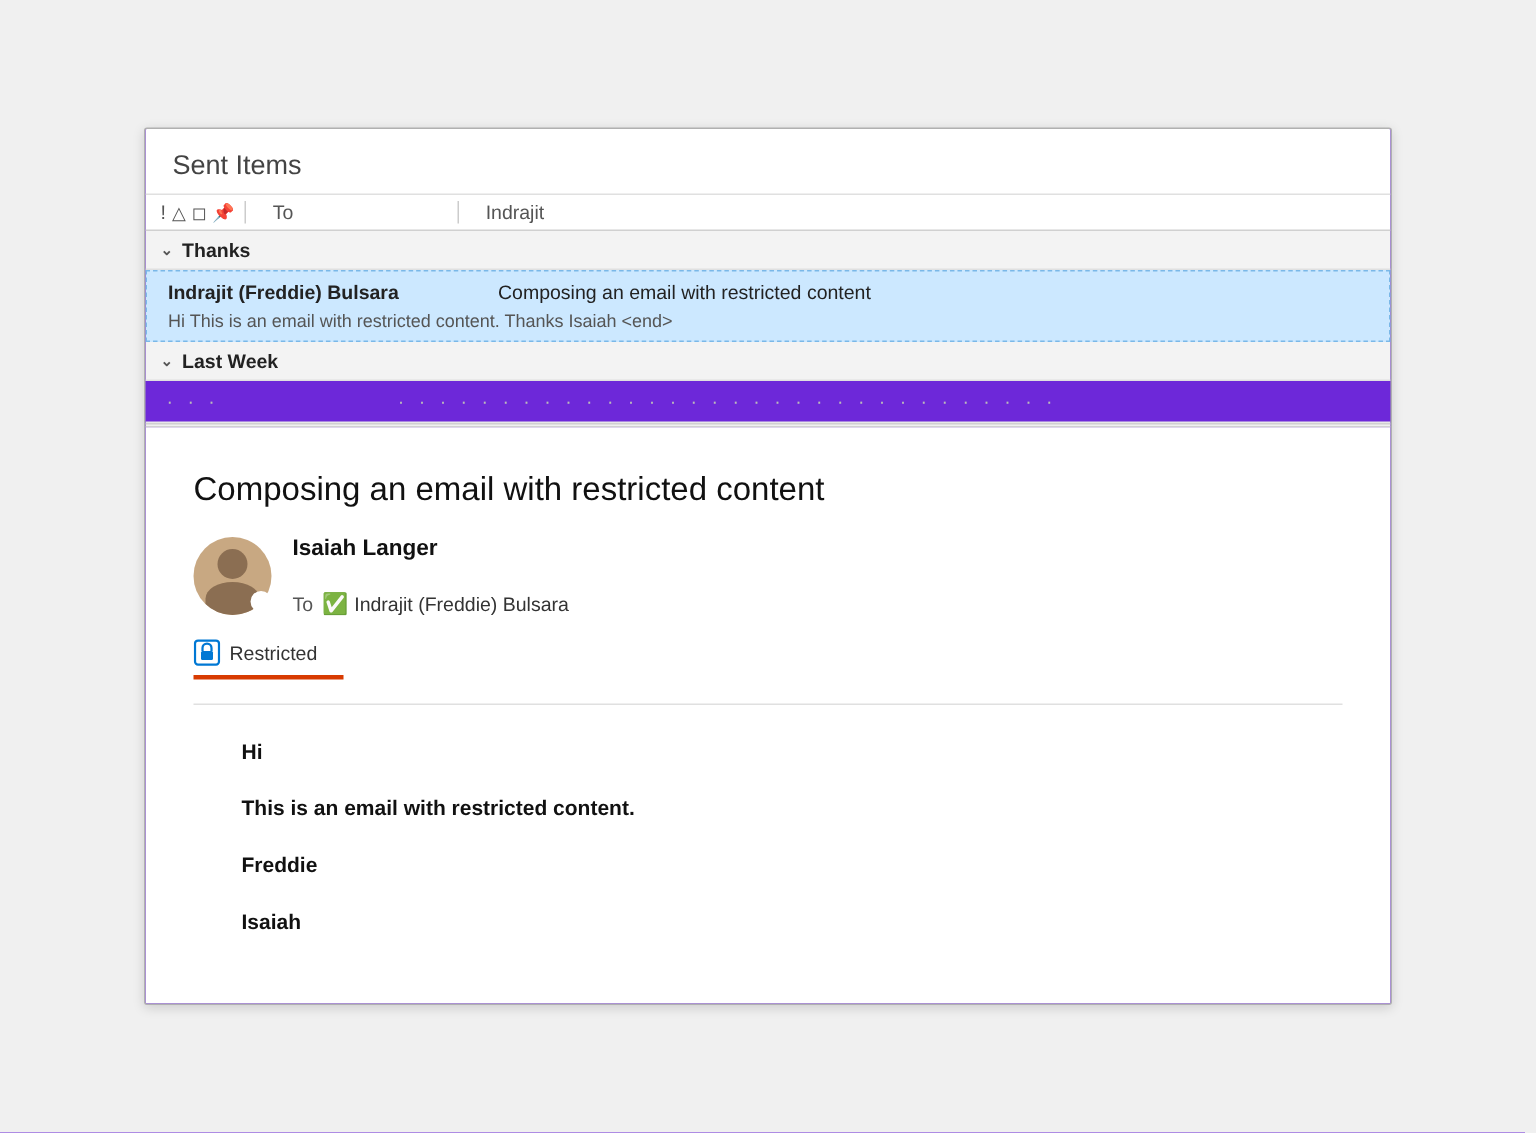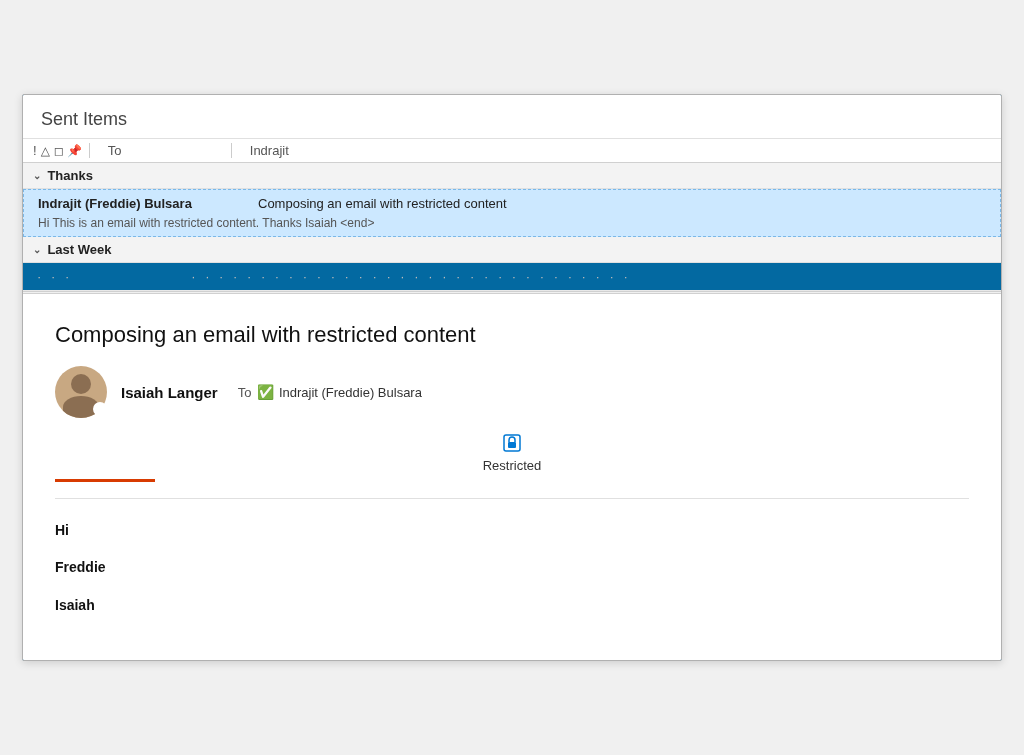--- a/index.html
+++ b/index.html
@@ -5,22 +5,22 @@
     * { box-sizing: border-box; margin: 0; padding: 0; }
     body {
       font-family: 'Segoe UI', Arial, sans-serif;
       background: #f0f0f0;
       display: flex;
       justify-content: center;
       align-items: center;
       min-height: 100vh;
     }
     .outlook-window {
-      width: 980px;
-      background: #0369a1;
+      width: 832px;
+      background: #6d28d9;
       border: 1.5px solid #b0b0b0;
       border-radius: 2px;
       box-shadow: 0 2px 8px rgba(0,0,0,0.15);
       overflow: hidden;
     }
 
     
     .folder-header {
       background: #fff;
       padding: 14px 18px 8px 18px;
@@ -193,21 +193,21 @@
       height: 14px;
       border-radius: 50%;
       background: #fff;
       border: 2px solid #fff;
       display: flex;
       align-items: center;
       justify-content: center;
     }
     .sender-details {
       display: flex;
-      flex-direction: row;
+      flex-direction: column;
       gap: 20px;
     }
     .sender-name {
       font-size: 15px;
       font-weight: 600;
       color: #111;
     }
     .sender-to-row {
       display: flex;
       align-items: center;
@@ -235,21 +235,20 @@
       flex-direction: column;
       margin-bottom: 16px;
     }
     .restricted-badge {
       display: inline-flex;
       align-items: center;
       gap: 6px;
       font-size: 13px;
       color: #333;
       padding: 2px 0;
-      flex-direction: column;
     }
     .restricted-icon {
       width: 18px;
       height: 18px;
       display: inline-flex;
       align-items: center;
       justify-content: center;
     }
     .restricted-underline {
       width: 100px;
@@ -263,20 +262,21 @@
       border: none;
       border-top: 1px solid #e0e0e0;
       margin: 12px 0 20px 0;
     }
 
     
     .email-body {
       font-size: 14px;
       color: #111;
       line-height: 1.7;
+      margin-left: 32px;
     }
     .email-body p {
       margin-bottom: 14px;
       font-weight: 600;
     }
   </style>
 </head>
 <body>
 
 <div class="outlook-window">
@@ -358,19 +358,20 @@
         </span>
         <span>Restricted</span>
       </div>
       <div class="restricted-underline"></div>
     </div>
 
     <hr class="email-divider">
 
     <div class="email-body">
       <p>Hi</p>
+      <p>This is an email with restricted content.</p>
       <p>Freddie</p>
       <p>Isaiah</p>
     </div>
 
   </div>
 
 </div>
 
 </body></html>

